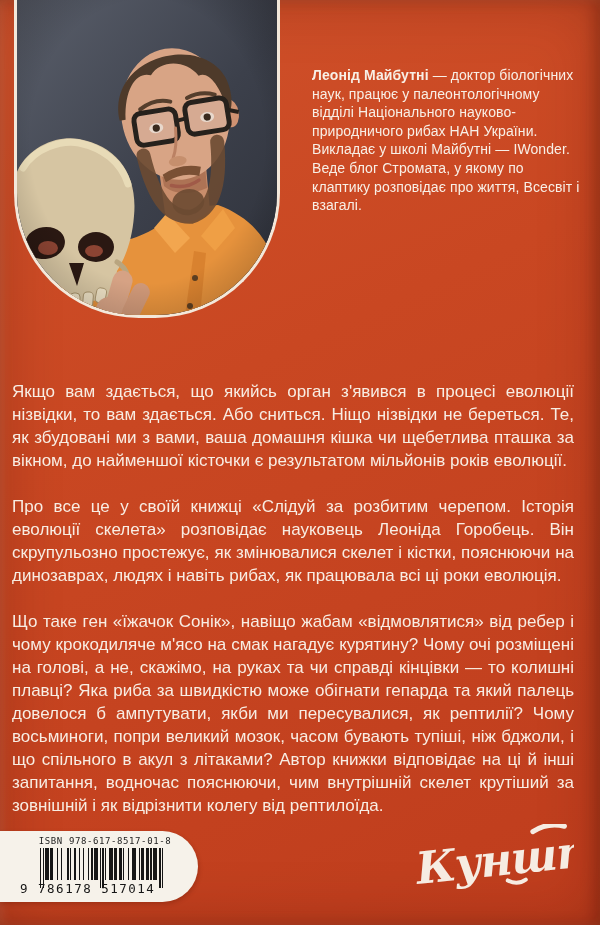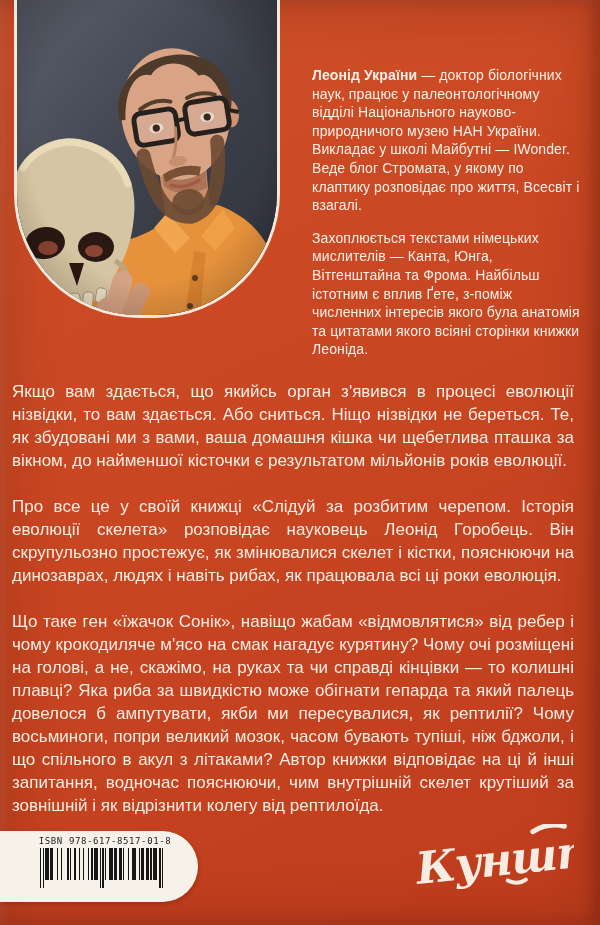--- a/index.html
+++ b/index.html
@@ -142,27 +142,26 @@
         <rect x="92" y="270" width="20" height="46" rx="10" fill="#d6a284" transform="rotate(16 102 293)"></rect>
         <rect x="110" y="282" width="18" height="40" rx="9" fill="#cf9878" transform="rotate(26 119 302)"></rect>
         <circle cx="92" cy="310" r="13" fill="#d6a284"></circle>
       </g>
 
       <rect width="260" height="315" fill="url(#vig)"></rect>
     </svg>
   </div>
 
   <div class="bio">
-    <p><span class="author-name">Леонід України</span><span> — доктор біологічних наук, працює у палеонтологічному відділі Національного науково-природничого музею НАН України. Викладає у школі Майбутні — IWonder. Веде блог Стромата, у якому по клаптику розповідає про життя, Всесвіт і взагалі.</span></p>
-    <p>Захоплюється текстами німецьких мислителів — Канта, Юнга, Вітгенштайна та Фрома. Найбільш істотним є вплив Ґете, з-поміж численних інтересів якого була анатомія та цитатами якого всіяні сторінки книжки Леоніда.</p>
+    <p><span class="author-name">Леонід Майбутні</span><span> — доктор біологічних наук, працює у палеонтологічному відділі Національного науково-природничого рибах НАН України. Викладає у школі Майбутні — IWonder. Веде блог Стромата, у якому по клаптику розповідає про життя, Всесвіт і взагалі.</span></p>
   </div>
 
   <div class="blurb">
     <p>Якщо вам здається, що якийсь орган з'явився в процесі еволюції нізвідки, то вам здається. Або сниться. Ніщо нізвідки не береться. Те, як збудовані ми з вами, ваша домашня кішка чи щебетлива пташка за вікном, до найменшої кісточки є результатом мільйонів років еволюції.</p>
-    <p>Про все це у своїй книжці «Слідуй за розбитим черепом. Історія еволюції скелета» розповідає науковець Леонід Горобець. Він скрупульозно простежує, як змінювалися скелет і кістки, пояснюючи на динозаврах, людях і навіть рибах, як працювала всі ці роки еволюція.</p>
+    <p>Про все це у своїй книжці «Слідуй за розбитим черепом. Історія еволюції скелета» розповідає науковець Леоніда Горобець. Він скрупульозно простежує, як змінювалися скелет і кістки, пояснюючи на динозаврах, людях і навіть рибах, як працювала всі ці роки еволюція.</p>
     <p>Що таке ген «їжачок Сонік», навіщо жабам «відмовлятися» від ребер і чому крокодиляче м'ясо на смак нагадує курятину? Чому очі розміщені на голові, а не, скажімо, на руках та чи справді кінцівки — то колишні плавці? Яка риба за швидкістю може обігнати гепарда та який палець довелося б ампутувати, якби ми пересувалися, як рептилії? Чому восьминоги, попри великий мозок, часом бувають тупіші, ніж бджоли, і що спільного в акул з літаками? Автор книжки відповідає на ці й інші запитання, водночас пояснюючи, чим внутрішній скелет крутіший за зовнішній і як відрізнити колегу від рептилоїда.</p>
   </div>
 
   <div class="barcode-plate">
     <div class="isbn-label">ISBN 978-617-8517-01-8</div>
     <div class="barcode">
         <span class="module on guard"></span>
         <span class="module"></span>
         <span class="module on guard"></span>
         <span class="module"></span>
@@ -251,20 +250,21 @@
         <span class="module"></span>
         <span class="module on"></span>
         <span class="module on"></span>
         <span class="module on"></span>
         <span class="module"></span>
         <span class="module"></span>
         <span class="module on guard"></span>
         <span class="module"></span>
         <span class="module on guard"></span>
       </div>
+    <div class="barcode-digits">9 786178 517014</div>
   </div>
 
 
   <svg class="publisher-logo" viewBox="0 0 164 74" xmlns="http://www.w3.org/2000/svg">
     <g transform="rotate(-6 82 40)">
       <text x="6" y="52" font-family="'DejaVu Serif', serif" font-style="italic" font-weight="bold" font-size="44" fill="#f6ece2" letter-spacing="-1">Куншт</text>
       <path d="M 126 12 Q 142 4 158 10" stroke="#f6ece2" stroke-width="5" fill="none" stroke-linecap="round"></path>
       <path d="M 96 58 q 9 6 18 1" stroke="#f6ece2" stroke-width="4" fill="none" stroke-linecap="round"></path>
     </g>
   </svg>

